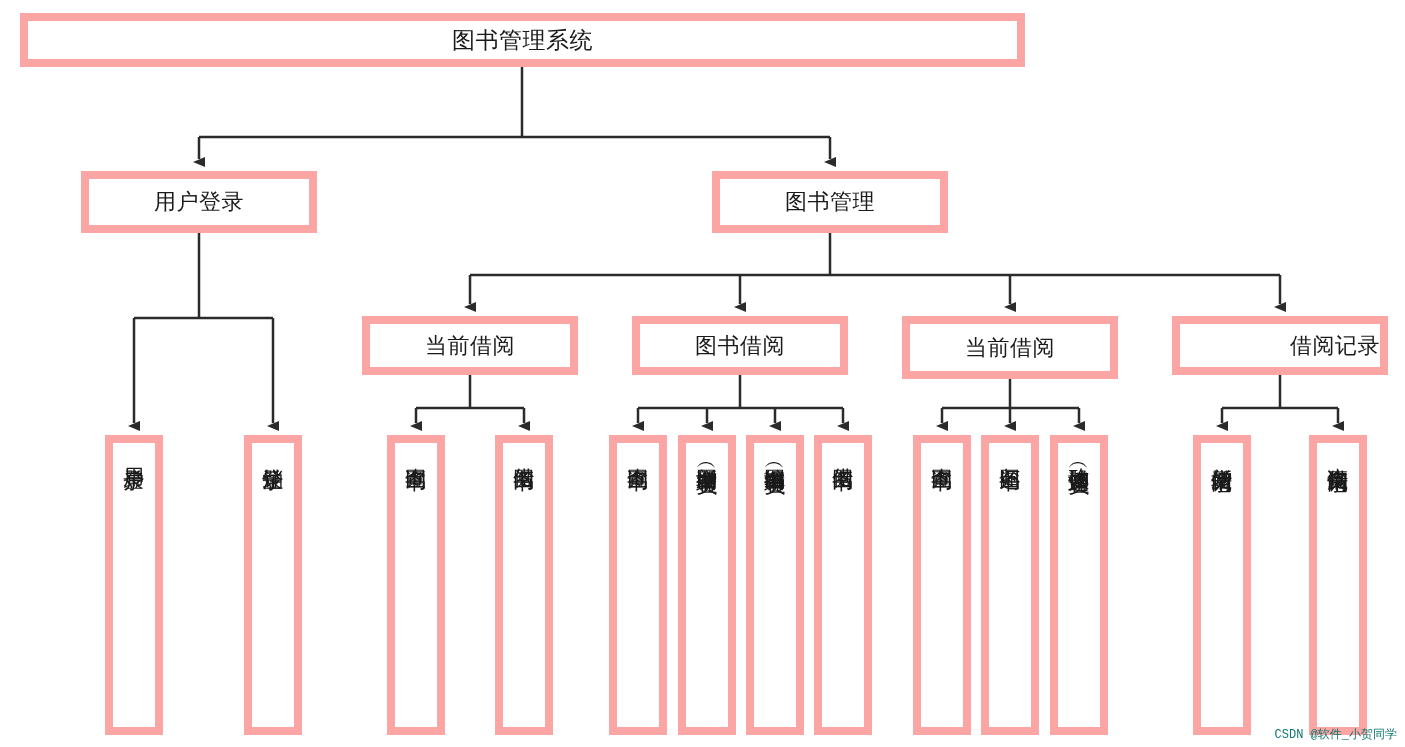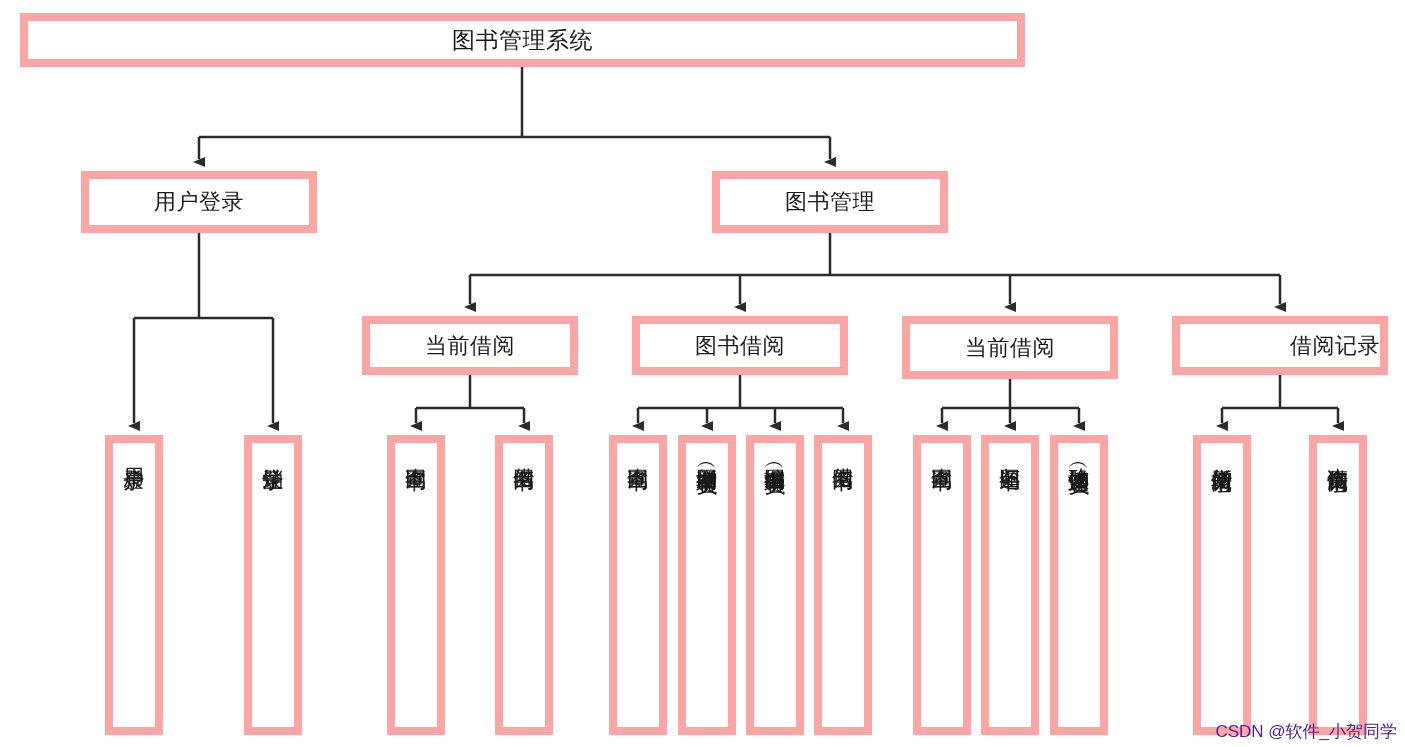--- a/index.html
+++ b/index.html
@@ -63,25 +63,25 @@
     font-size: 21px;
     line-height: 1.02;
     letter-spacing: 1px;
     white-space: nowrap;
     margin-top: 2px;
   }
   .watermark {
     position: absolute;
     right: 8px;
     bottom: 4px;
-    font-size: 17px;
-    color: #4c1d95;
+    font-size: 12px;
+    color: #0f766e;
     z-index: 5;
     white-space: nowrap;
-    font-family: Liberation Sans, sans-serif;
+    font-family: Liberation Mono, monospace;
   }
 </style>
 </head>
 <body>
 
 <div id="canvas">
 
   <svg id="edges" viewBox="0 0 1405 747" xmlns="http://www.w3.org/2000/svg">
     <defs>
       <marker id="arrow" markerWidth="10" markerHeight="12" refX="2" refY="6" orient="auto" markerUnits="userSpaceOnUse">

